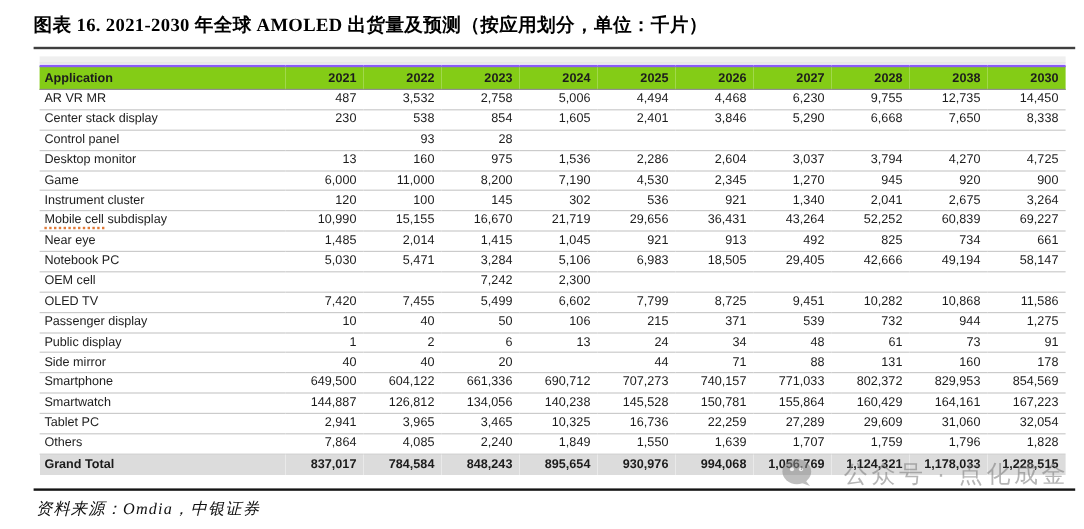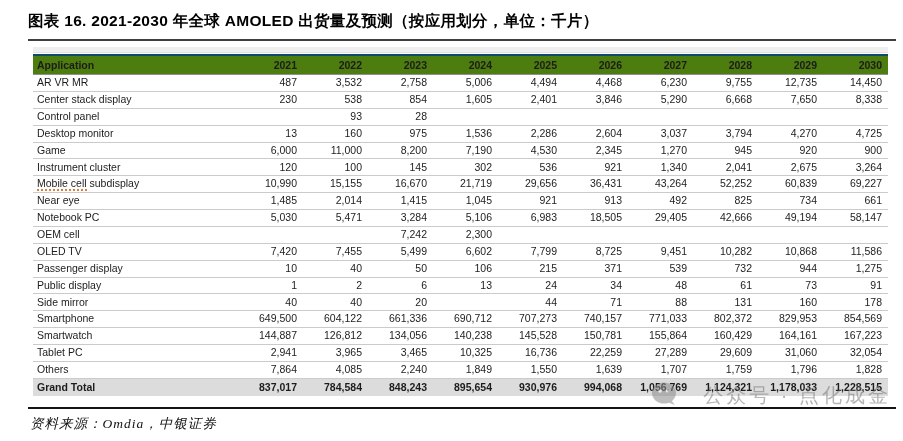--- a/index.html
+++ b/index.html
@@ -5,21 +5,21 @@
   * { box-sizing: border-box; }
   html, body {
     margin: 0; padding: 0;
     width: 903px; height: 441px;
     background: #ffffff;
     font-family: "Liberation Sans", sans-serif;
     position: relative;
     overflow: hidden;
   }
   .title {
-    font-family: Liberation Sans, sans-serif;
+    font-family: Liberation Serif, serif;
     font-weight: bold;
     font-size: 15.5px;
     color: #000;
     padding: 11px 8px 7px 28px;
     letter-spacing: 0.3px;
     white-space: nowrap;
     border-radius: 17px;
   }
   .title-rule {
     border: none;
@@ -35,26 +35,26 @@
   }
   table {
     width: 855px;
     border-collapse: collapse;
     table-layout: fixed;
     font-size: 10.5px;
     color: #1c1c1c;
   }
   col.app-col { width: 205px; }
   thead th {
-    background: #4d7c0f;
+    background: #84cc16;
     font-weight: bold;
     text-align: right;
     padding: 3px 6px 3px 0;
     line-height: 12px;
-    border-top: 2px solid #0c4a6e;
+    border-top: 2px solid #8b5cf6;
     border-bottom: 1px solid #8f8f8f;
   }
   thead th.app-head { text-align: left; padding-left: 4px; }
   tbody td {
     padding: 2.2px 6px 2.2px 0;
     line-height: 11.5px;
     border-bottom: 1px solid #cbcbcb;
     overflow: hidden; white-space: nowrap;
   }
   td.app-cell { text-align: left; padding-left: 4px; }
@@ -126,21 +126,21 @@
       <tr>
           <th class="app-head">Application</th>
           <th class="">2021</th>
           <th class="">2022</th>
           <th class="">2023</th>
           <th class="">2024</th>
           <th class="">2025</th>
           <th class="">2026</th>
           <th class="">2027</th>
           <th class="">2028</th>
-          <th class="">2029</th>
+          <th class="">2038</th>
           <th class="">2030</th>
         </tr>
     </thead>
     <tbody>
         <tr>
           <td class="app-cell">AR VR MR</td>
           <td class="num-cell">487</td>
           <td class="num-cell">3,532</td>
           <td class="num-cell">2,758</td>
           <td class="num-cell">5,006</td>

